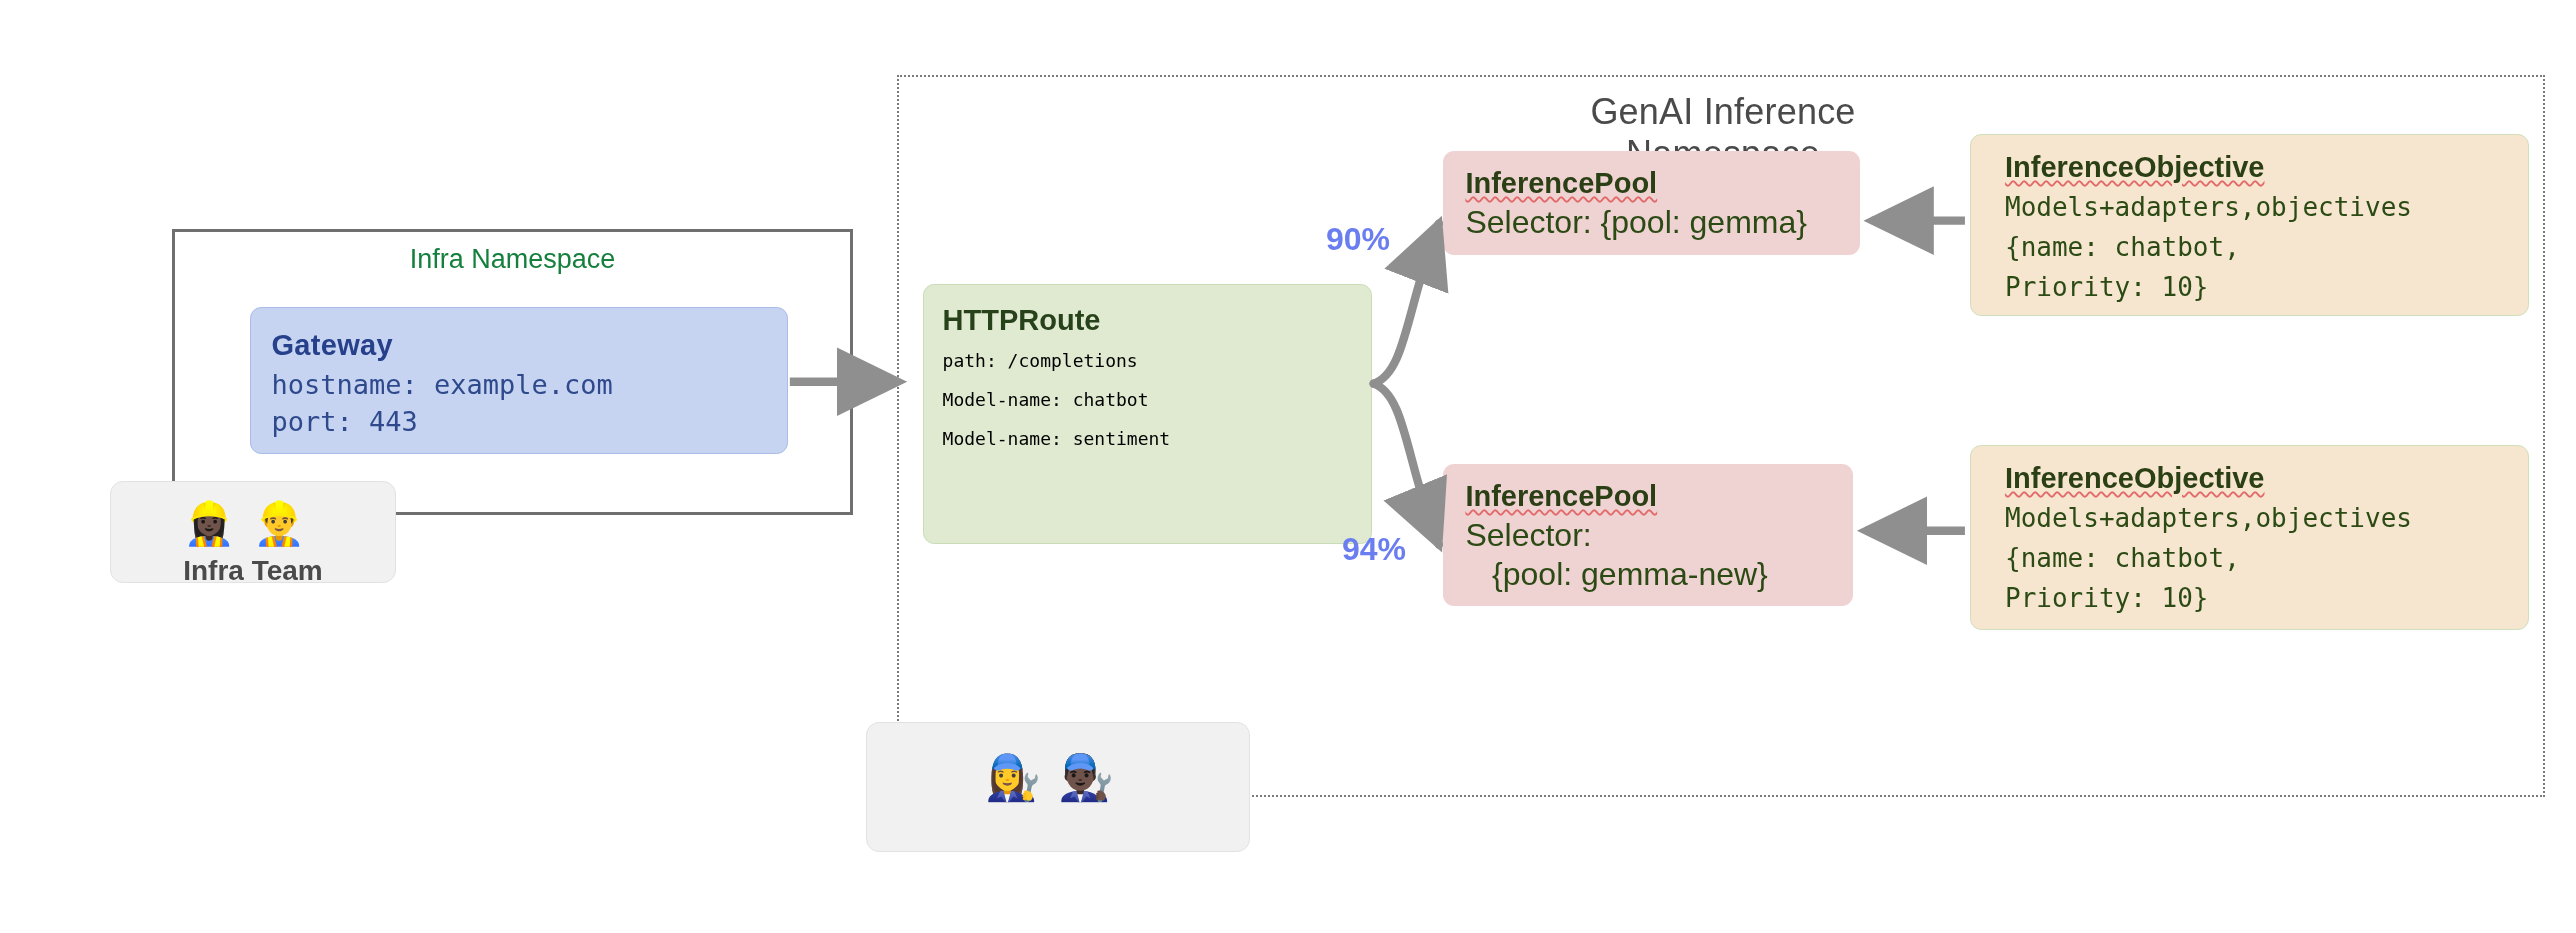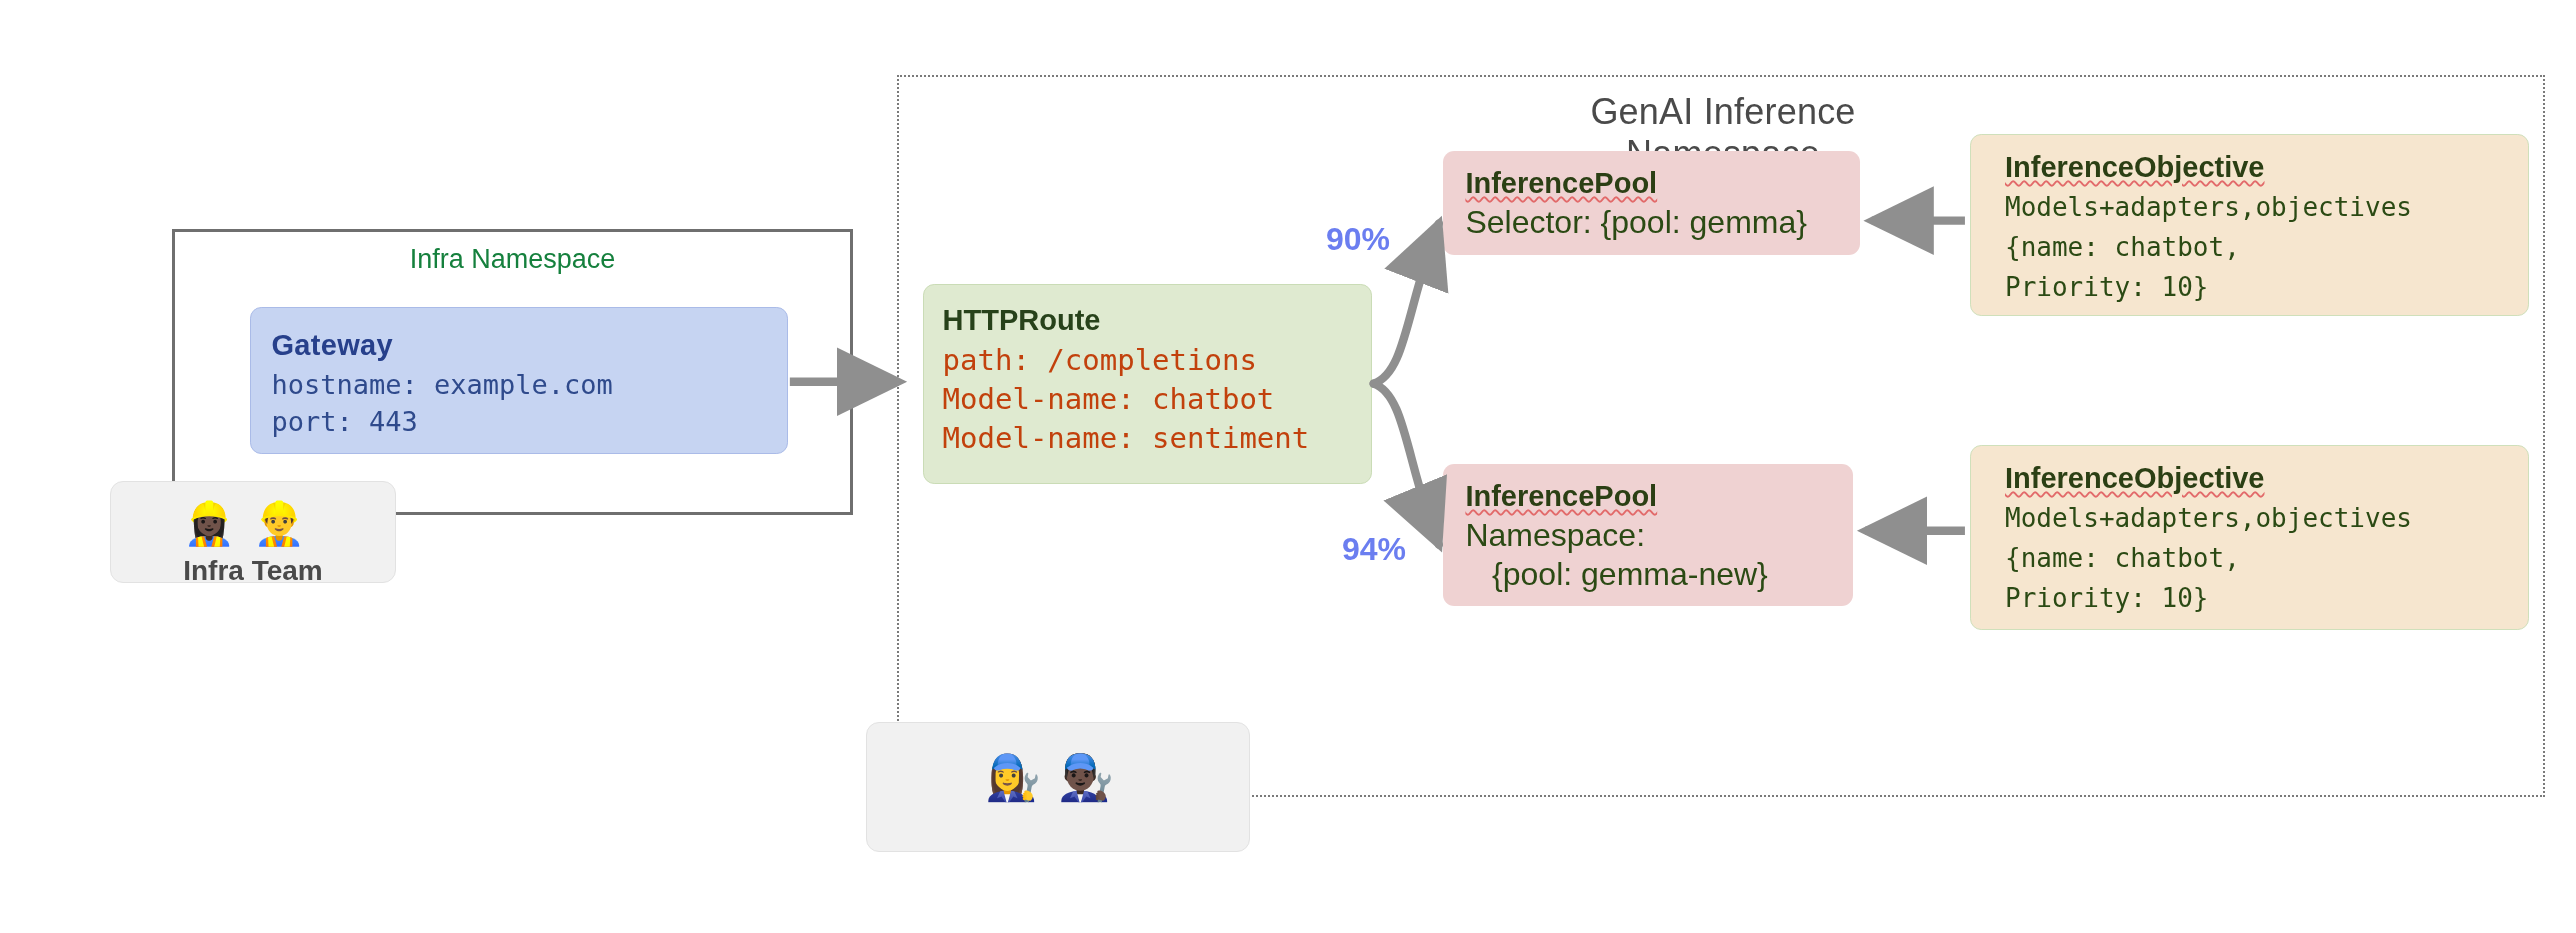--- a/index.html
+++ b/index.html
@@ -38,25 +38,25 @@
   
   #gateway-card{
     left:250px;top:307px;width:538px;height:147px;
     background:#c6d4f2;border:1.9px solid #aabbe8;padding:17px 20.5px;
   }
   #gateway-card .title{font-size:29px;color:#27408b;line-height:41px;letter-spacing:0.3px;}
   #gateway-card .mono{font-size:27px;color:#2f4a8c;line-height:37px;}
 
   
   #httproute-card{
-    left:923px;top:284px;width:449px;height:200px;
+    left:923px;top:284px;width:449px;height:260px;
     background:#dfead0;border:1.9px solid #cadcb6;padding:15px 18.6px;
   }
   #httproute-card .title{font-size:29px;color:#27421a;line-height:41px;}
-  #httproute-card .mono{font-size:29px;color:#c2410c;line-height:39px;}
+  #httproute-card .mono{font-size:18px;color:#000000;line-height:39px;}
 
   
   .pool-card{background:#efd2d2;border:none;padding:13px 22.4px;}
   .pool-card .title{
     font-size:29px;color:#2b3f14;line-height:39px;
     text-decoration:underline;text-decoration-color:#e26a6a;
     text-decoration-style:wavy;text-decoration-thickness:1.9px;
     text-underline-offset:2.8px;
   }
   .pool-card .sans{font-size:32px;color:#2b4a14;line-height:39px;}
@@ -124,21 +124,21 @@
     <span class="mono">Model-name: sentiment</span>
   </div>
 
   <div class="abs card pool-card" id="inferencepool-gemma">
     <span class="title">InferencePool</span>
     <span class="sans">Selector: {pool: gemma}</span>
   </div>
 
   <div class="abs card pool-card" id="inferencepool-gemma-new">
     <span class="title">InferencePool</span>
-    <span class="sans">Namespace:</span>
+    <span class="sans">Selector:</span>
     <span class="sans">   {pool: gemma-new}</span>
   </div>
 
   <div class="abs card objective-card" id="inferenceobjective-top">
     <span class="title">InferenceObjective</span>
     <span class="mono">Models+adapters,objectives</span>
     <span class="mono">{name: chatbot,</span>
     <span class="mono">Priority: 10}</span>
   </div>
 

